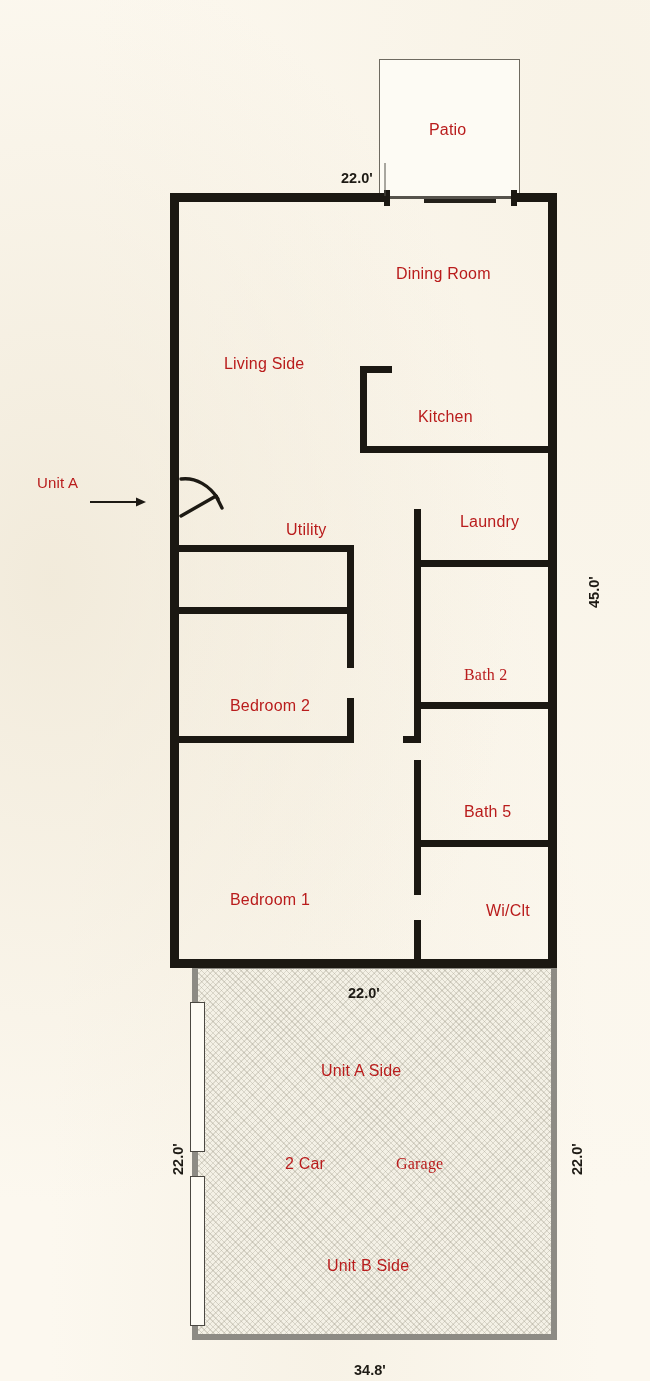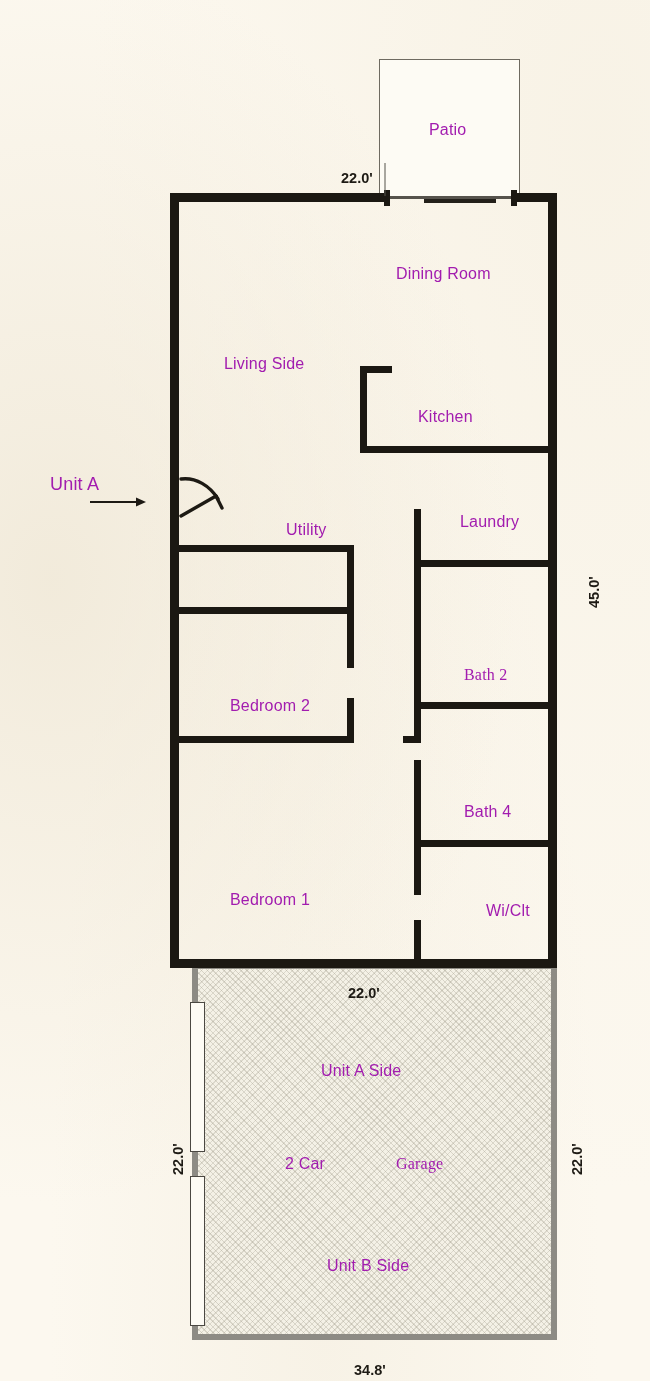--- a/index.html
+++ b/index.html
@@ -26,21 +26,21 @@
     pointer-events: none;
     background:
       radial-gradient(ellipse at 8% 42%, rgba(238,230,212,0.75) 0%, rgba(252,248,239,0) 55%),
       radial-gradient(ellipse at 92% 10%, rgba(246,240,226,0.7) 0%, rgba(252,248,239,0) 60%),
       radial-gradient(ellipse at 50% 95%, rgba(244,238,224,0.6) 0%, rgba(252,248,239,0) 60%);
     z-index: 0;
   }
 
   .lbl {
     position: absolute;
-    color: #a21caf;
+    color: #b91c1c;
     font-size: 15.5px;
     letter-spacing: .2px;
     white-space: nowrap;
     z-index: 7;
   }
   .lbl.room { font-size: 16px; }
   .dim {
     position: absolute;
     color: #1d1a14;
     font-size: 14.5px;
@@ -116,21 +116,21 @@
   <div class="w thick" style="left:170px; top:959px; width:387px; height:9px;"></div>
 
   <div class="lbl room" style="left:396px; top:265px;">Dining Room</div>
   <div class="lbl room" style="left:224px; top:355px;">Living Side</div>
   <div class="lbl room" style="left:418px; top:408px;">Kitchen</div>
 
   <div class="w thick" style="left:360px; top:366px; width:32px; height:7px;"></div>
   <div class="w thick" style="left:360px; top:366px; width:7px; height:87px;"></div>
   <div class="w thick" style="left:360px; top:446px; width:192px; height:7px;"></div>
 
-  <div class="lbl" style="left:50px; top:474px; font-size:18px;">Unit A</div>
+  <div class="lbl" style="left:37px; top:474px; font-size:15px;">Unit A</div>
 
   <div class="lbl room" style="left:286px; top:521px;">Utility</div>
 
   <div class="w thick" style="left:179px; top:545px; width:175px; height:7px;"></div>
   <div class="w thick" style="left:347px; top:545px; width:7px; height:98px;"></div>
   <div class="w thick" style="left:179px; top:607px; width:175px; height:7px;"></div>
 
   <div class="lbl room" style="left:460px; top:513px;">Laundry</div>
 
   <div class="w thick" style="left:414px; top:509px; width:7px; height:229px;"></div>
@@ -140,21 +140,21 @@
   <div class="lbl room" style="left:464px; top:666px;font-family:Liberation Serif, serif;">Bath 2</div>
   <div class="w thick" style="left:414px; top:702px; width:140px; height:7px;"></div>
 
   <div class="w thick" style="left:403px; top:736px; width:18px; height:7px;"></div>
 
   <div class="lbl room" style="left:230px; top:697px;">Bedroom 2</div>
   <div class="w thick" style="left:347px; top:640px; width:7px; height:28px;"></div>
   <div class="w thick" style="left:347px; top:698px; width:7px; height:45px;"></div>
   <div class="w thick" style="left:170px; top:736px; width:184px; height:7px;"></div>
 
-  <div class="lbl room" style="left:464px; top:803px;">Bath 4</div>
+  <div class="lbl room" style="left:464px; top:803px;">Bath 5</div>
   <div class="w thick" style="left:414px; top:760px; width:7px; height:45px;"></div>
   <div class="w thick" style="left:414px; top:840px; width:140px; height:7px;"></div>
   <div class="w thick" style="left:414px; top:805px; width:7px; height:90px;"></div>
 
   <div class="lbl room" style="left:466px; top:902px;margin-left:20px;">Wi/Clt</div>
   <div class="w thick" style="left:414px; top:920px; width:7px; height:48px;"></div>
 
   <div class="lbl room" style="left:230px; top:859px;margin-top:32px;">Bedroom 1</div>
 
   <div class="dim" style="left:341px; top:170px;">22.0'</div>

